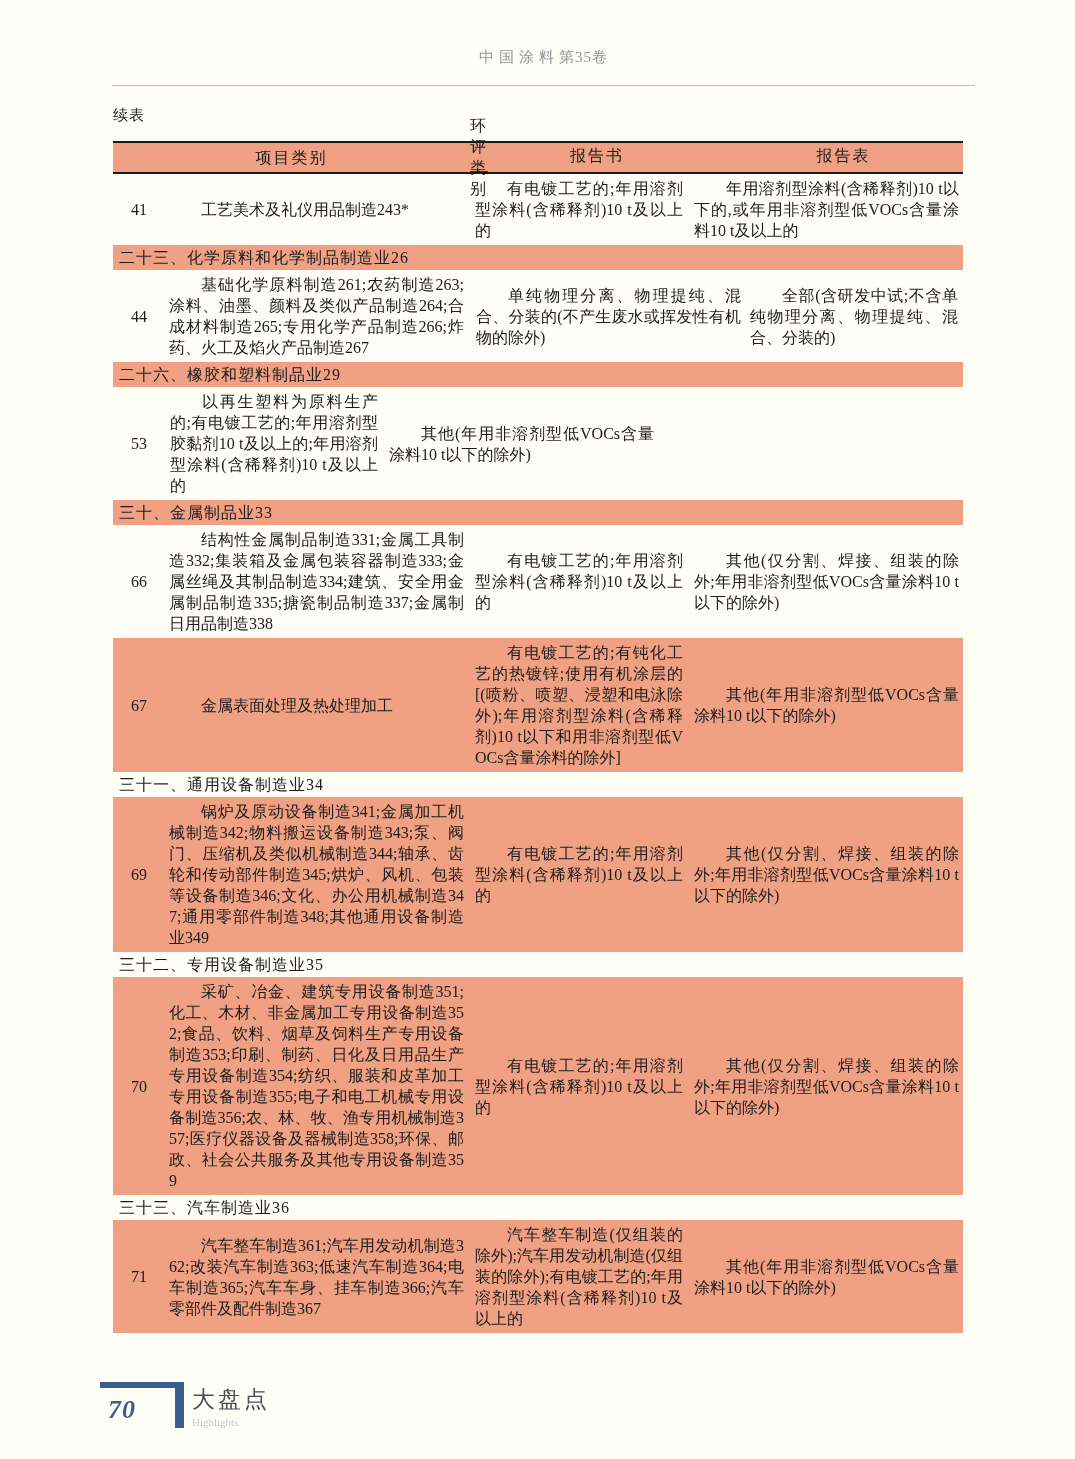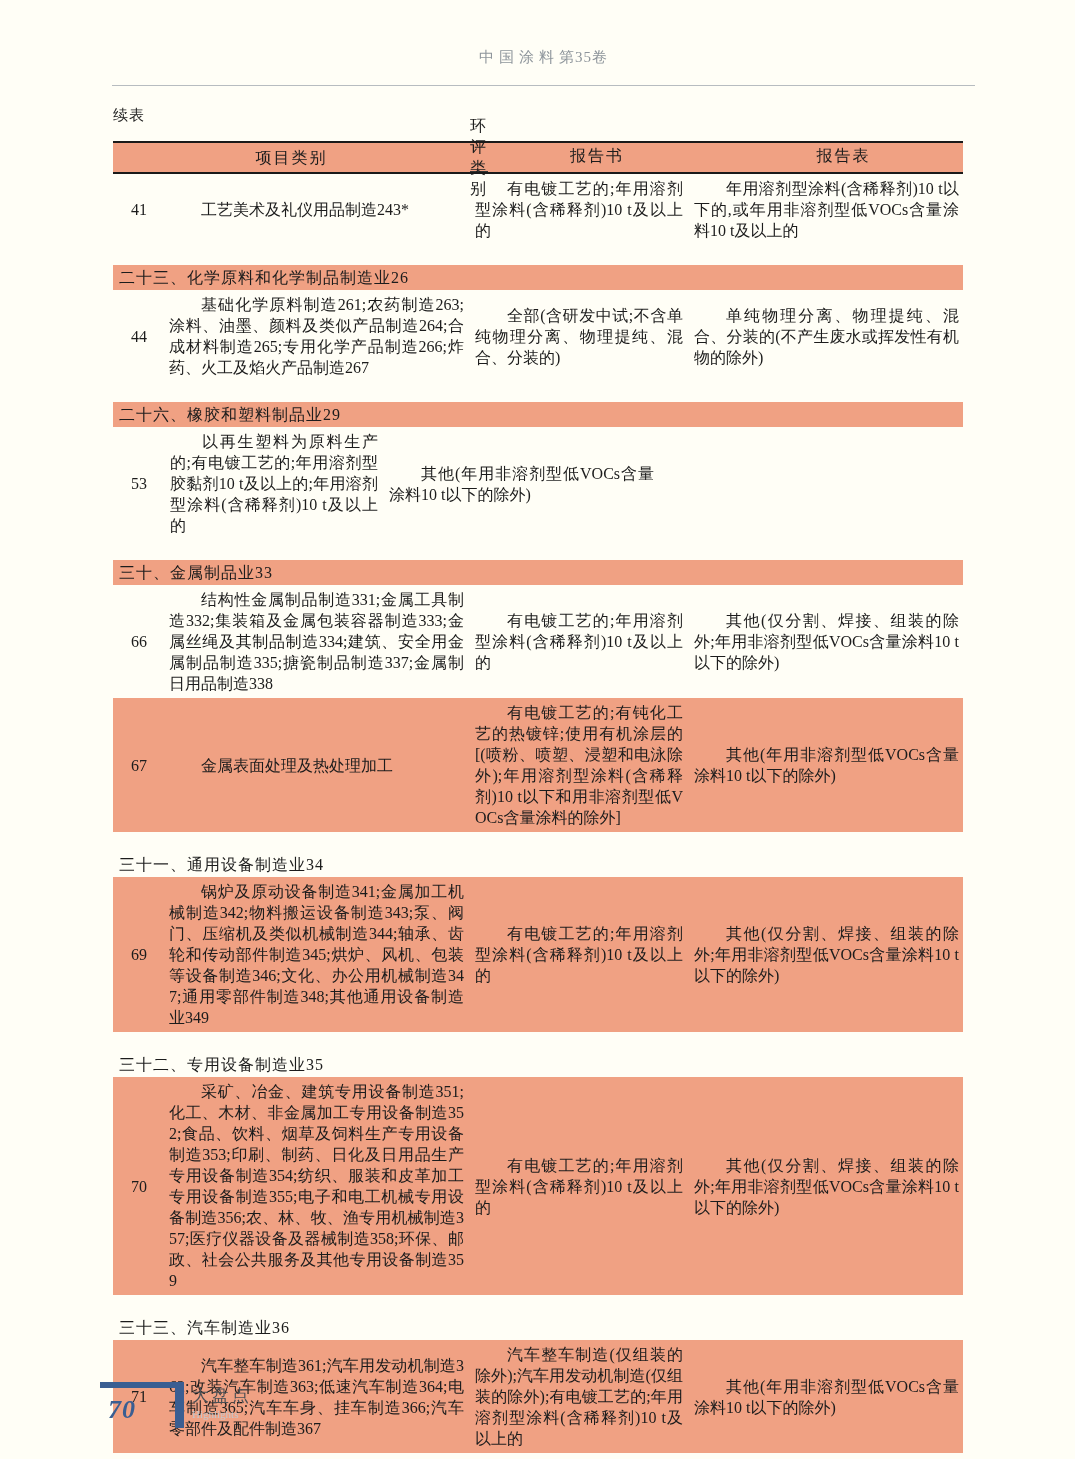--- a/index.html
+++ b/index.html
@@ -61,21 +61,21 @@
   .c{box-sizing:border-box;display:flex;flex-direction:column;justify-content:center;}
   .c.no{width:52px;text-align:center;align-items:center;}
   .c.cat{width:305px;padding:4px 6px 4px 4px;}
   .c.book{width:218px;padding:4px 5px;font-family:Liberation Serif, serif;}
   .c.form{width:275px;padding:4px 4px 4px 6px;}
   .c.cat div, .c.book div, .c.form div{
     text-align:justify;text-indent:2em;word-break:break-all;
   }
   .section-row{
     display:block;line-height:25px;min-height:25px;
-    padding-left:6px;letter-spacing:1px;margin-top:20px;
+    padding-left:6px;letter-spacing:1px;
   }
   .section-row.salmon{background:#f0a183;}
 
   .h64{min-height:64px}.h88{min-height:88px}.h90{min-height:90px}
   .h105{min-height:105px}.h130{min-height:130px}.h200{min-height:200px}
 
   
   .footer{
     position:absolute;left:100px;top:1382px;
     display:flex;align-items:flex-start;
@@ -86,21 +86,21 @@
     display:flex;align-items:center;
   }
   .pnum{
     font-style:italic;font-weight:bold;font-size:26px;color:#3a5e92;
     padding-left:8px;letter-spacing:1px;
   }
   .pnum-vbar{
     position:absolute;right:0;top:0;bottom:4px;width:9px;background:#3a5e92;
   }
   .footer-text{margin-left:8px;padding-top:2px;}
-  .footer-cn{font-size:17px;color:#4a4f54;letter-spacing:3px;}
+  .footer-cn{font-size:23px;color:#4a4f54;letter-spacing:3px;}
   .footer-en{font-size:11px;color:#c3c8cd;margin-top:1px;}
 </style>
 </head>
 <body>
 
 <div class="page">
 
   <div class="running-head">
     <span class="journal-name">中国涂料</span>
     <span class="volume-label">第35卷</span>
@@ -134,25 +134,25 @@
         </div>
     </div>
 
     <div class="section-row salmon">二十三、化学原料和化学制品制造业26</div>
 
     <div class="trow cream h90">
       <div class="c no">44</div>
       <div class="c cat">
           <div>基础化学原料制造261;农药制造263;涂料、油墨、颜料及类似产品制造264;合成材料制造265;专用化学产品制造266;炸药、火工及焰火产品制造267</div>
         </div>
+      <div class="c form">
+          <div>单纯物理分离、物理提纯、混合、分装的(不产生废水或挥发性有机物的除外)</div>
+        </div>
       <div class="c book">
           <div>全部(含研发中试;不含单纯物理分离、物理提纯、混合、分装的)</div>
-        </div>
-      <div class="c form">
-          <div>单纯物理分离、物理提纯、混合、分装的(不产生废水或挥发性有机物的除外)</div>
         </div>
     </div>
 
     <div class="section-row salmon">二十六、橡胶和塑料制品业29</div>
 
     <div class="trow cream h105">
       <div class="c no">53</div>
       <div class="c book">
           <div>以再生塑料为原料生产的;有电镀工艺的;年用溶剂型胶黏剂10 t及以上的;年用溶剂型涂料(含稀释剂)10 t及以上的</div>
         </div>

